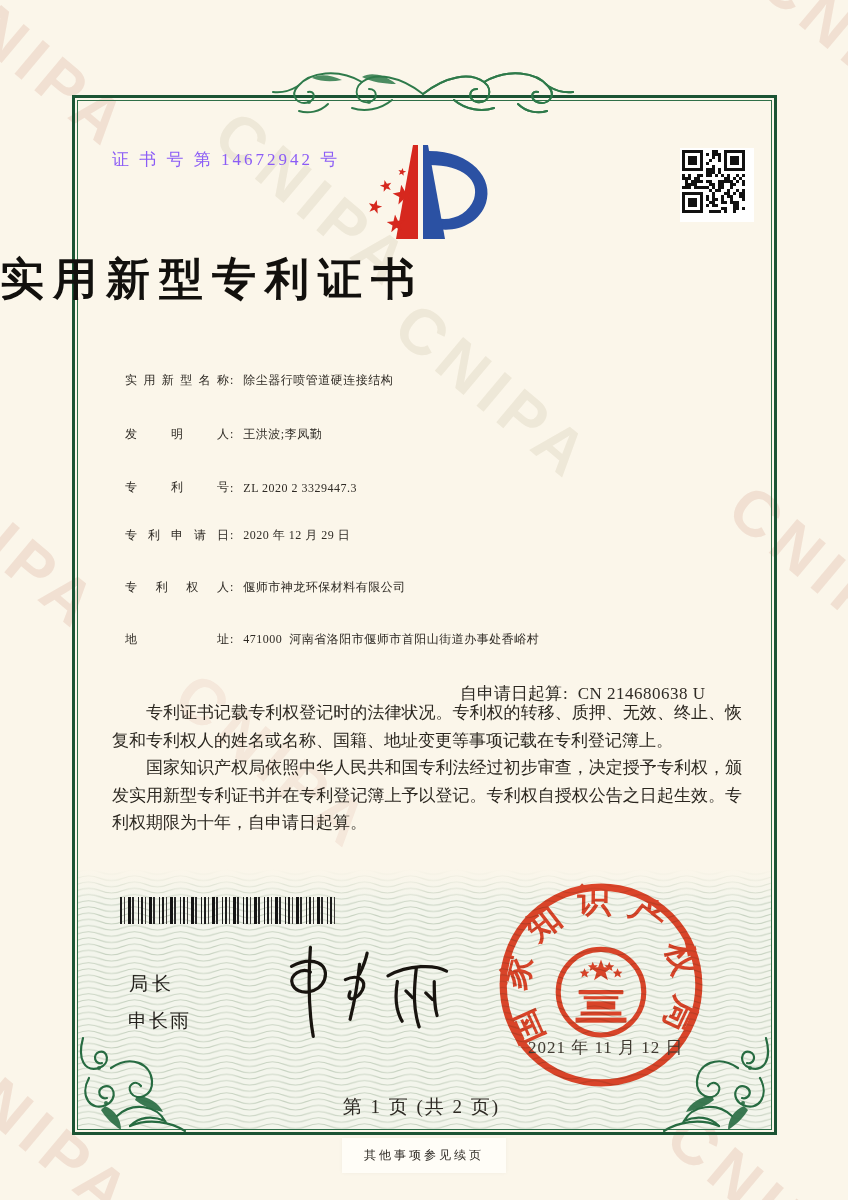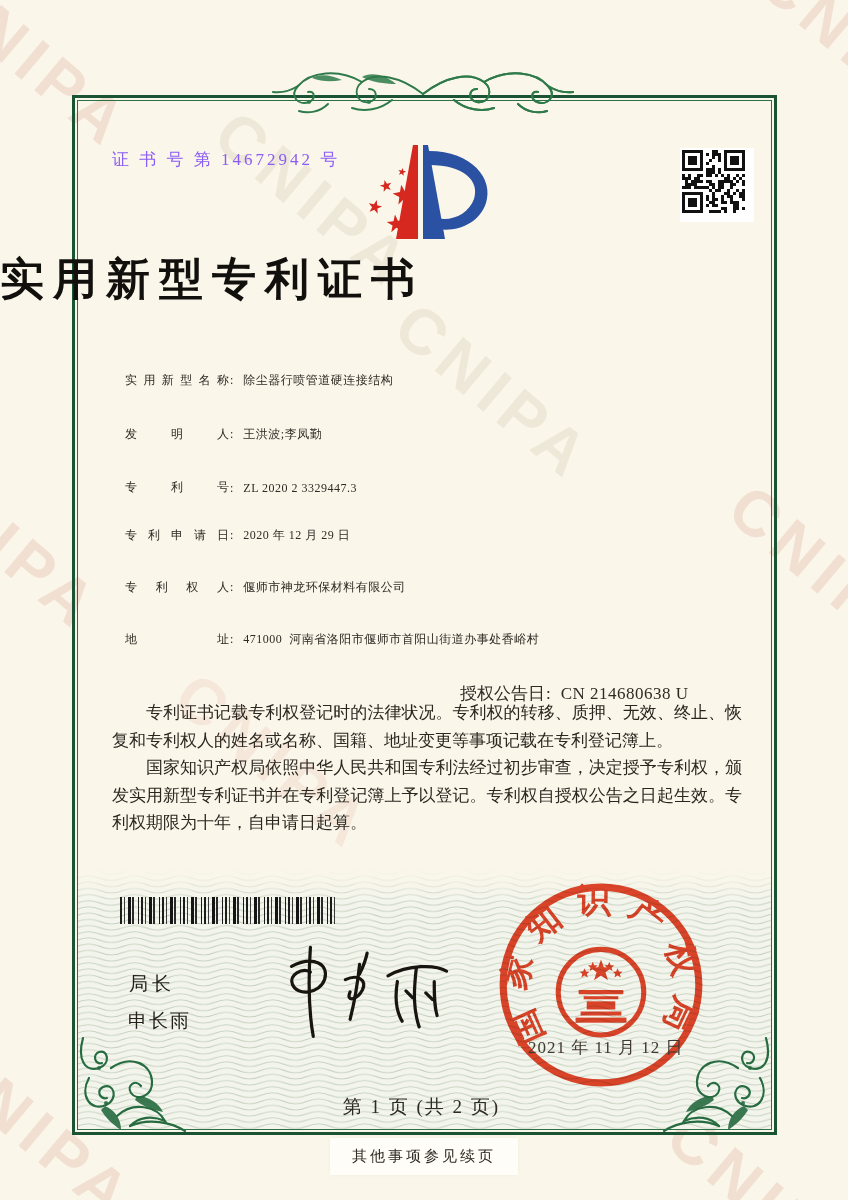--- a/index.html
+++ b/index.html
@@ -62,21 +62,21 @@
   .signature{position:absolute;left:246px;top:938px;z-index:3;}
 
   .seal{position:absolute;left:494px;top:878px;z-index:2;mix-blend-mode:multiply;}
   .sealdate{position:absolute;left:528px;top:1036px;font-size:17px;letter-spacing:1px;
             color:#403a31;z-index:4;white-space:pre;}
 
   .pagenum{position:absolute;left:72px;top:1094px;width:699px;text-align:center;
            font-size:19px;letter-spacing:2px;color:#2e2a24;z-index:2;white-space:pre;}
 
   .contnote{position:absolute;left:0;top:1138px;width:848px;text-align:center;z-index:2;}
-  .contnote span{display:inline-block;background:#fffdf7;padding:9px 22px;font-size:15px;
+  .contnote span{display:inline-block;background:#fffdf7;padding:9px 22px;font-size:12px;
                  letter-spacing:3px;color:#2e2a24;box-shadow:0 0 4px rgba(0,0,0,0.04);}
 </style>
 </head>
 <body>
 
 <div id="page">
 
   <div class="wm wm-pink" style="left:-34px;top:-44px;">CNIPA</div>
   <div class="wm wm-beige" style="left:248px;top:96px;">CNIPA</div>
   <div class="wm wm-pink" style="left:792px;top:-58px;">CNIPA</div>
@@ -323,21 +323,21 @@
   <div class="fieldrow" style="top:512px;">
     <span class="flabel">专利申请日</span><span class="fcolon">:</span><span class="fvalue">2020 年 12 月 29 日</span>
   </div>
   <div class="fieldrow" style="top:564px;">
     <span class="flabel">专利权人</span><span class="fcolon">:</span><span class="fvalue">偃师市神龙环保材料有限公司</span>
   </div>
   <div class="fieldrow" style="top:616px;">
     <span class="flabel">地址</span><span class="fcolon">:</span><span class="fvalue">471000  河南省洛阳市偃师市首阳山街道办事处香峪村</span>
   </div>
   <div class="grantno" style="top:662px;">
-    <span class="glabel">授权公告日</span><span class="fcolon">:</span><span class="fvalue">CN 214680638 U</span>
+    <span class="glabel">自申请日起算</span><span class="fcolon">:</span><span class="fvalue">CN 214680638 U</span>
   </div>
 
   <div class="bodytext">
     <p>专利证书记载专利权登记时的法律状况。专利权的转移、质押、无效、终止、恢复和专利权人的姓名或名称、国籍、地址变更等事项记载在专利登记簿上。</p>
     <p>国家知识产权局依照中华人民共和国专利法经过初步审查，决定授予专利权，颁发实用新型专利证书并在专利登记簿上予以登记。专利权自授权公告之日起生效。专利权期限为十年，自申请日起算。</p>
   </div>
 
   <div class="barcode"></div>
 
   <div class="signer-title">局长</div>

